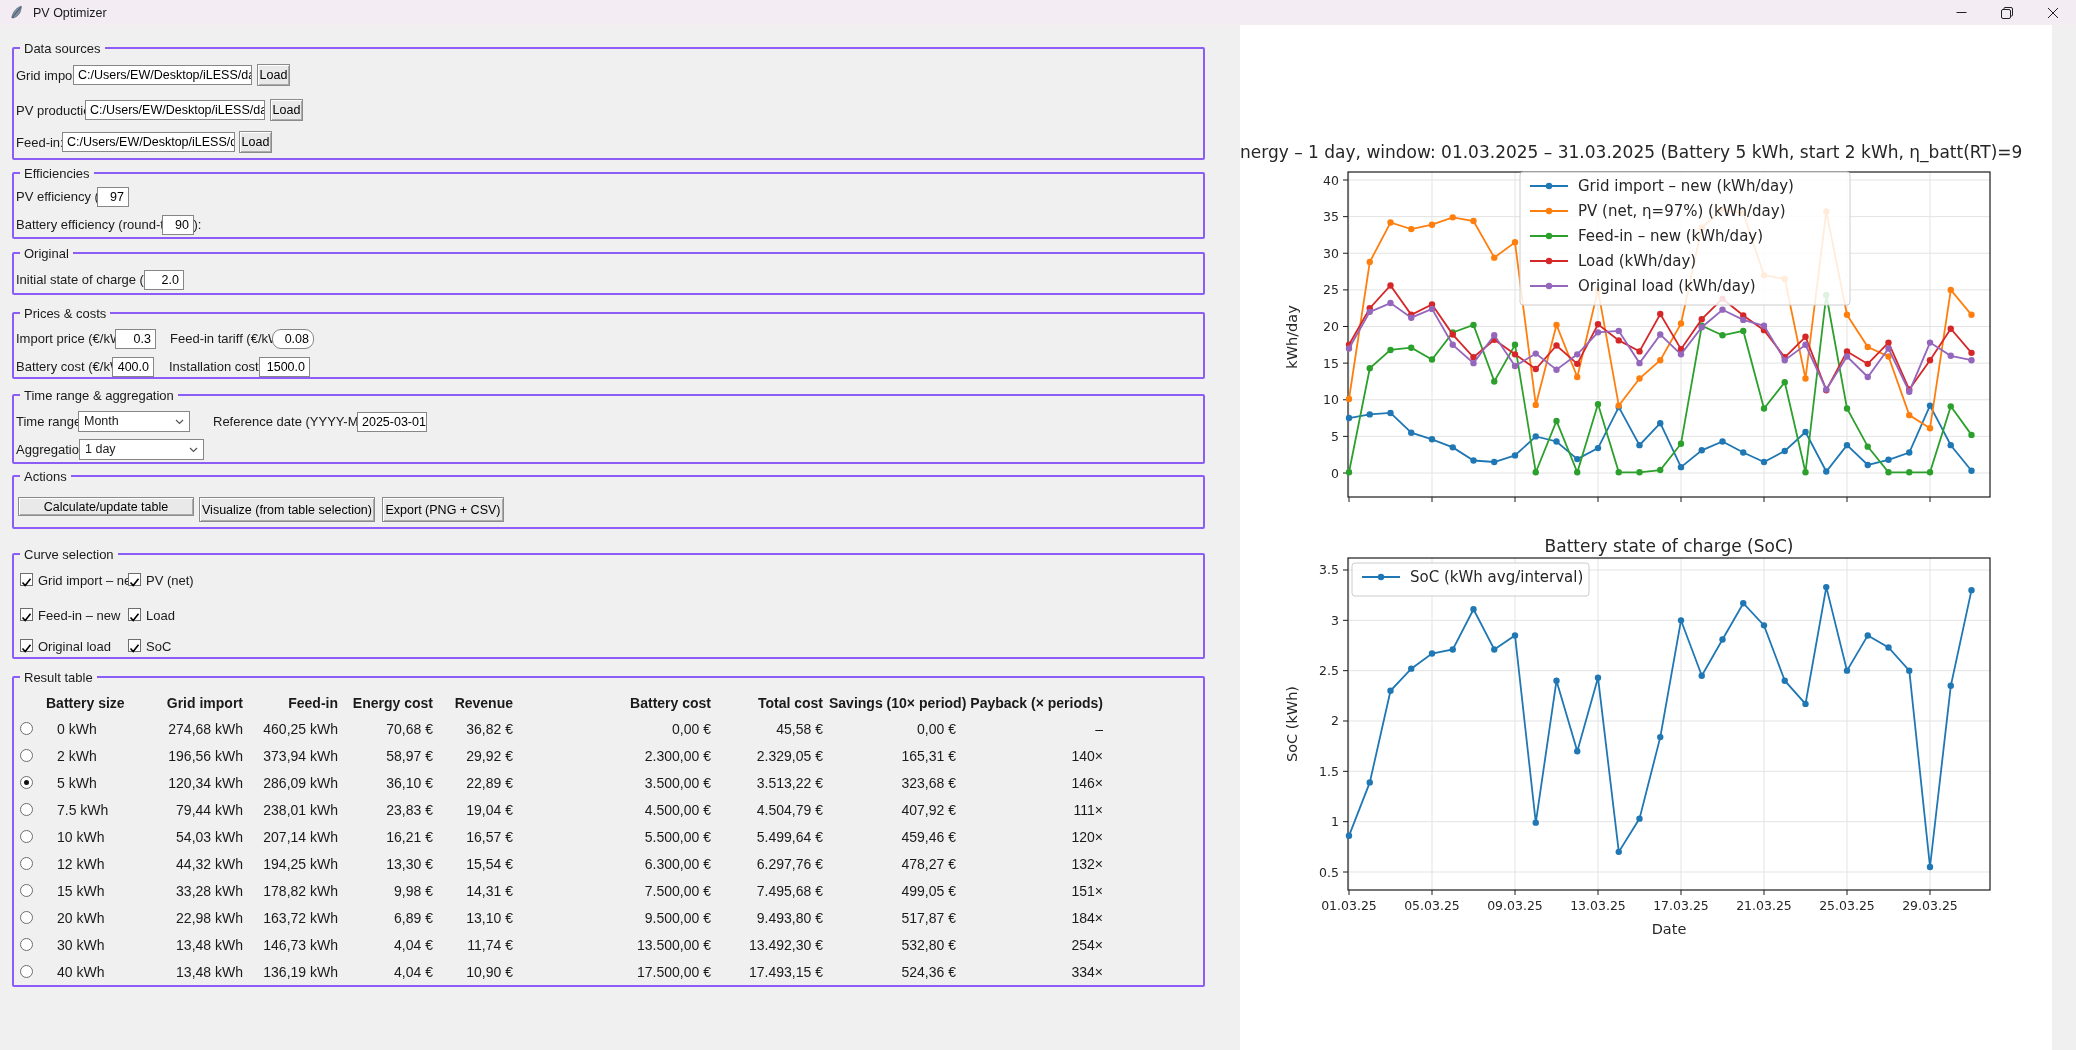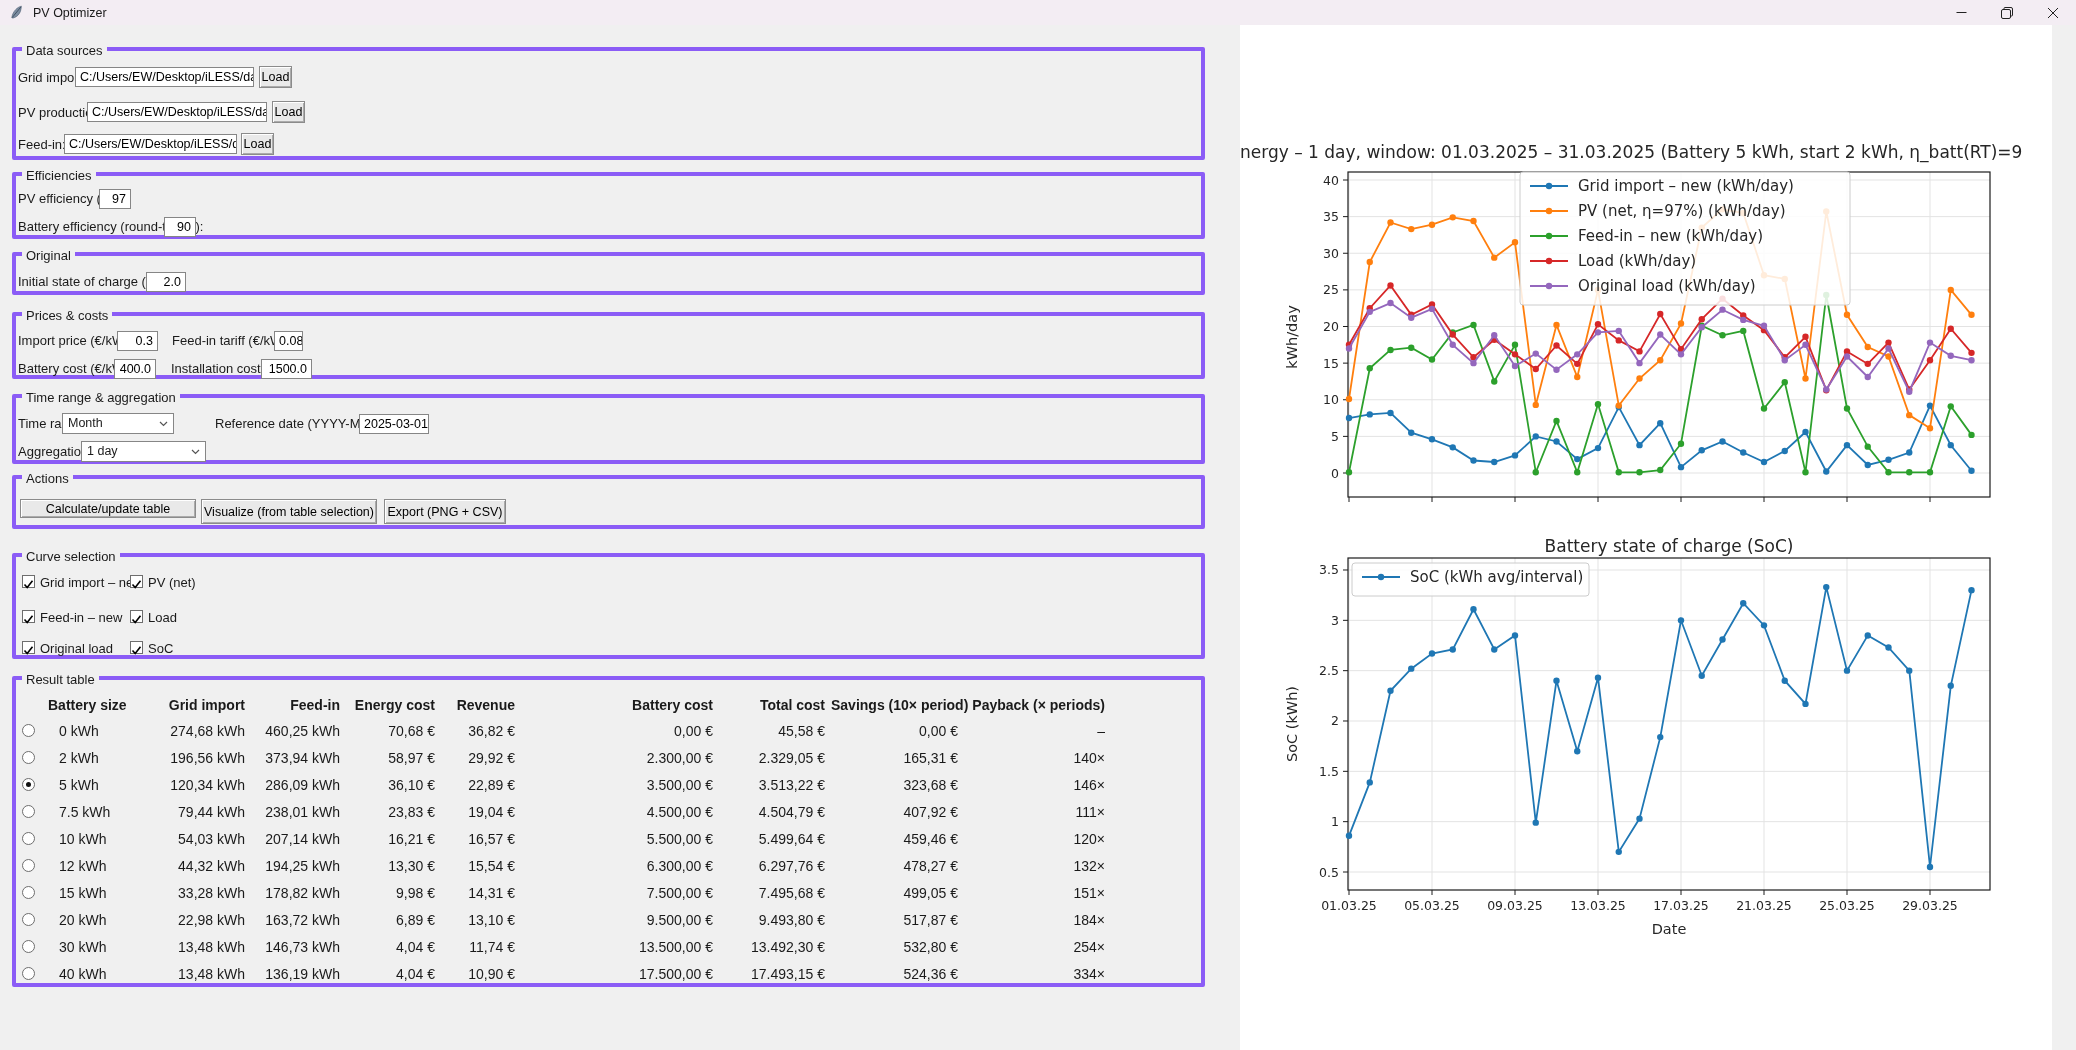--- a/index.html
+++ b/index.html
@@ -11,21 +11,21 @@
   .app-icon{width:15px;height:15px;margin-left:9px;display:inline-block;}
   .tb-title{font-size:12.5px;margin-left:9px;color:#191919;}
   .win-btns{position:absolute;right:0;top:0;height:25px;display:flex;}
   .win-btn{width:46px;height:25px;display:flex;align-items:center;justify-content:center;}
   
   .content{position:absolute;top:25px;left:0;width:2076px;height:1025px;}
   .left-panel{position:absolute;left:0;top:0;width:1240px;height:1025px;background:#f0f0f0;}
   .figure{position:absolute;left:1240px;top:0;width:812px;height:1025px;background:#ffffff;overflow:hidden;}
   .right-strip{position:absolute;left:2052px;top:0;width:24px;height:1025px;background:#f0f0f0;}
   
-  .group{position:absolute;left:12px;width:1193px;border:4px solid #8b5cf6;border-radius:2px;
+  .group{position:absolute;left:12px;width:1193px;border:2px solid #8b5cf6;border-radius:2px;
          box-sizing:border-box;background:#f0f0f0;padding-left:48px;}
   .group-title{position:absolute;top:-8px;left:6px;background:#f0f0f0;padding:0 4px;font-size:13px;}
   .lbl{position:absolute;font-size:13px;white-space:nowrap;line-height:21px;height:21px;}
   .entry{position:absolute;background:#fff;border:1px solid #868686;font-size:12.5px;color:#000;
          height:20px;line-height:18px;padding:0 4px;box-sizing:border-box;overflow:hidden;white-space:nowrap;}
   .entry.num{text-align:right;}
   .btn{position:absolute;background:#e9e9e9;border:1px solid #8b8b8b;
        box-shadow:inset 1px 1px 0 #ffffff, inset -1px -1px 0 #ababab;
        font-size:12.5px;display:flex;align-items:center;justify-content:center;
        box-sizing:border-box;color:#000;cursor:default;}
@@ -113,31 +113,31 @@
         <span class="group-title">Original</span>
         <span class="lbl" style="left:2px;top:15px;">Initial state of charge (kWh):</span>
         <div class="entry num" style="left:130px;top:16px;width:40px;">2.0</div>
       </div>
 
       <div class="group" style="top:287px;height:67px;">
         <span class="group-title">Prices &amp; costs</span>
         <span class="lbl" style="left:2px;top:14px;">Import price (€/kWh):</span>
         <div class="entry num" style="left:101px;top:15px;width:41px;">0.3</div>
         <span class="lbl" style="left:156px;top:14px;">Feed-in tariff (€/kWh):</span>
-        <div class="entry num" style="left:258px;top:15px;width:29px;">0.08</div>
+        <div class="entry num" style="left:258px;top:15px;width:42px;border-radius:9px;">0.08</div>
         <span class="lbl" style="left:2px;top:42px;">Battery cost (€/kWh):</span>
         <div class="entry num" style="left:98px;top:43px;width:42px;">400.0</div>
         <span class="lbl" style="left:155px;top:42px;">Installation cost (€):</span>
         <div class="entry num" style="left:245px;top:43px;width:51px;">1500.0</div>
       </div>
 
       <div class="group" style="top:369px;height:70px;">
         <span class="group-title">Time range &amp; aggregation</span>
         <span class="lbl" style="left:2px;top:15px;">Time range:</span>
-        <div class="combo" style="left:46px;top:15px;width:112px;">
+        <div class="combo" style="left:64px;top:15px;width:112px;">
           <span>Month</span>
           <svg width="9" height="6" viewBox="0 0 9 6">
               <polyline points="1,1 4.5,4.5 8,1" fill="none" stroke="#555" stroke-width="1.2"></polyline>
             </svg>
         </div>
         <span class="lbl" style="left:199px;top:15px;">Reference date (YYYY-MM-DD):</span>
         <div class="entry" style="left:343px;top:16px;width:70px;">2025-03-01</div>
         <span class="lbl" style="left:2px;top:43px;">Aggregation:</span>
         <div class="combo" style="left:65px;top:43px;width:125px;">
           <span>1 day</span>

